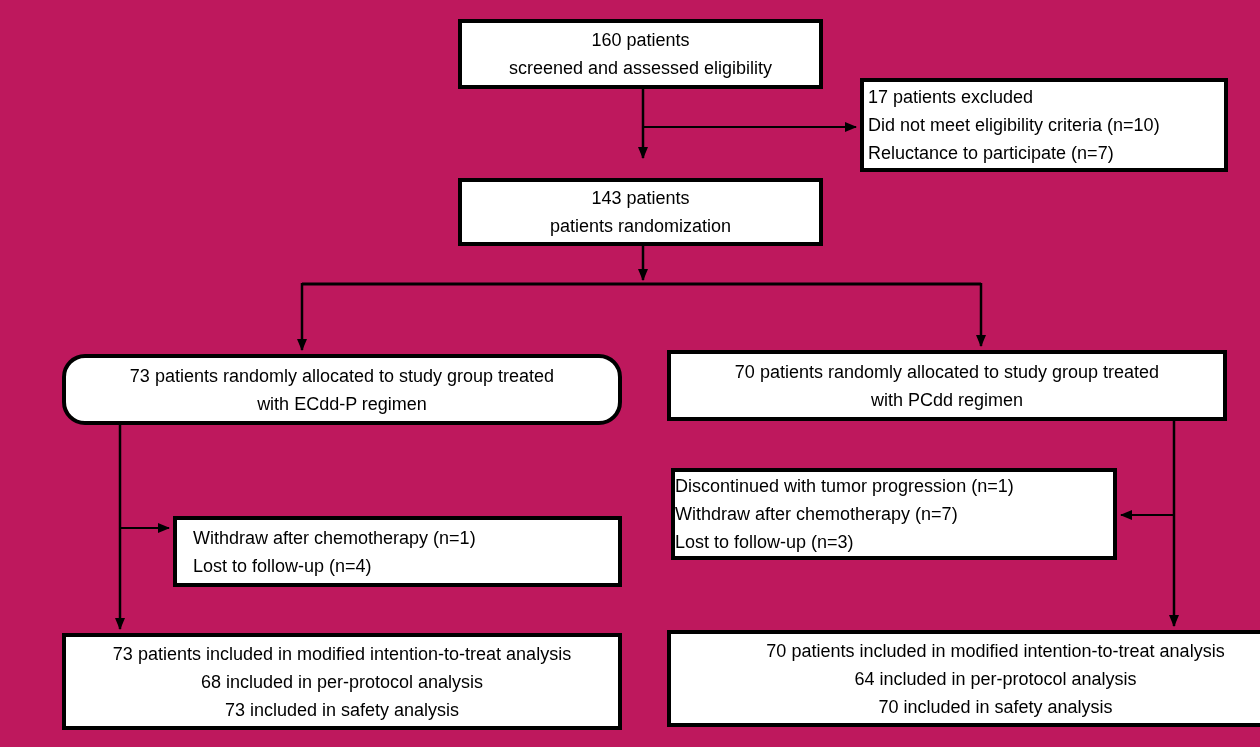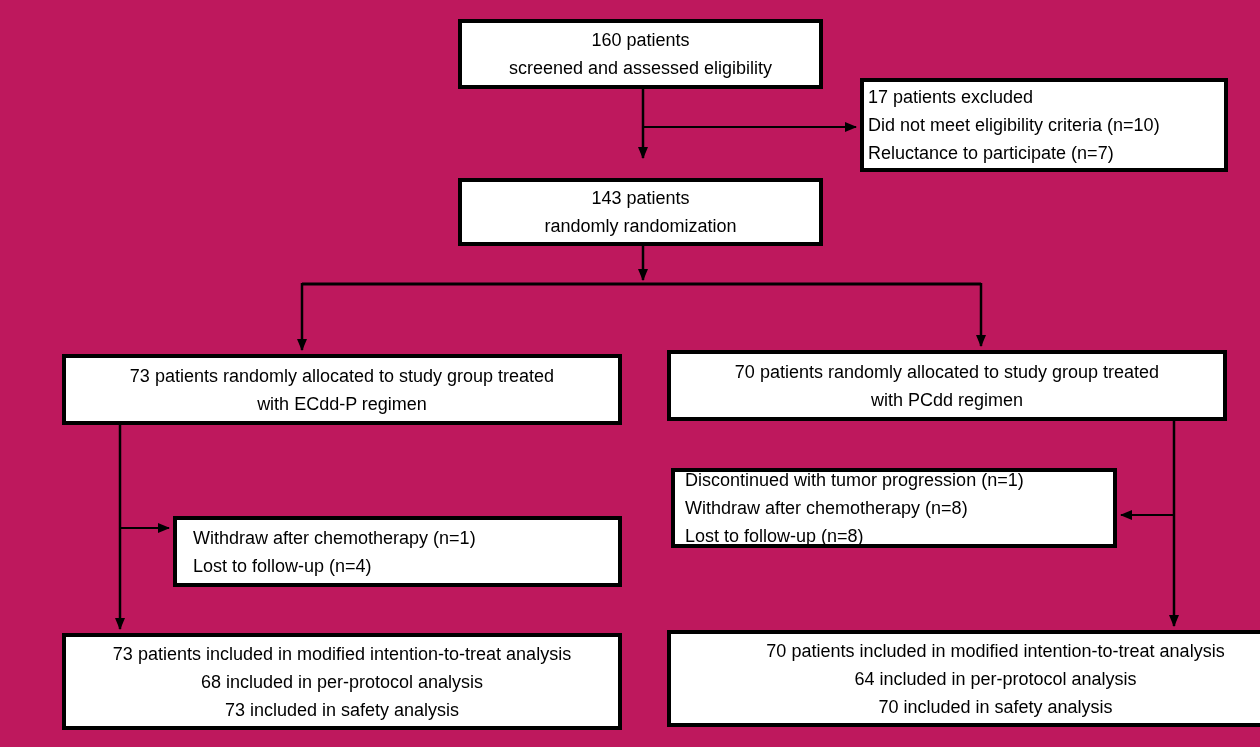--- a/index.html
+++ b/index.html
@@ -28,24 +28,24 @@
     font-size: 18px;
     line-height: 28px;
   }
   .box.center { text-align: center; }
   .box.left   { text-align: left; }
   .ln { white-space: nowrap; }
   
   #b-screened   { left: 458px; top: 19px;  width: 365px; height: 70px; }
   #b-excluded   { left: 860px; top: 78px;  width: 368px; height: 94px; padding: 0 4px; }
   #b-randomized { left: 458px; top: 162px; width: 365px; height: 68px; margin-top: 16px; }
-  #b-alloc-l    { left: 62px;  top: 354px; width: 560px; height: 71px; }
+  #b-alloc-l    { left: 62px;  top: 354px; width: 560px; height: 71px; border-radius: 23px; }
   #b-alloc-r    { left: 667px; top: 350px; width: 560px; height: 71px; }
   #b-drop-l     { left: 173px; top: 516px; width: 449px; height: 71px; padding-left: 16px; }
-  #b-drop-r     { left: 671px; top: 468px; width: 446px; height: 80px; padding-left: 10px; }
+  #b-drop-r     { left: 671px; top: 468px; width: 446px; height: 92px; }
   #b-ana-l      { left: 62px;  top: 633px; width: 560px; height: 97px; }
   #b-ana-r      { left: 667px; top: 630px; width: 657px; height: 97px; }
   .title-line { text-align: left; }
 </style>
 </head>
 <body>
 
 <div class="canvas">
 
   <svg class="connectors" width="1260" height="747" viewBox="0 0 1260 747" xmlns="http://www.w3.org/2000/svg">
@@ -82,42 +82,42 @@
   </div>
 
   <div class="box left" id="b-excluded">
     <div class="ln title-line">17 patients excluded</div>
     <div class="ln">Did not meet eligibility criteria (n=10)</div>
     <div class="ln">Reluctance to participate (n=7)</div>
   </div>
 
   <div class="box center" id="b-randomized">
     <div class="ln">143 patients</div>
-    <div class="ln">randomly randomization</div>
+    <div class="ln">patients randomization</div>
   </div>
 
   <div class="box center" id="b-alloc-l">
     <div class="ln">73 patients randomly allocated to study group treated</div>
     <div class="ln">with ECdd-P regimen</div>
   </div>
 
   <div class="box center" id="b-alloc-r">
     <div class="ln">70 patients randomly allocated to study group treated</div>
     <div class="ln">with PCdd regimen</div>
   </div>
 
   <div class="box left" id="b-drop-l">
     <div class="ln">Withdraw after chemotherapy (n=1)</div>
     <div class="ln">Lost to follow-up (n=4)</div>
   </div>
 
   <div class="box left" id="b-drop-r">
     <div class="ln">Discontinued with tumor progression (n=1)</div>
-    <div class="ln">Withdraw after chemotherapy (n=8)</div>
-    <div class="ln">Lost to follow-up (n=8)</div>
+    <div class="ln">Withdraw after chemotherapy (n=7)</div>
+    <div class="ln">Lost to follow-up (n=3)</div>
   </div>
 
   <div class="box center" id="b-ana-l">
     <div class="ln">73 patients included in modified intention-to-treat analysis</div>
     <div class="ln">68 included in per-protocol analysis</div>
     <div class="ln">73 included in safety analysis</div>
   </div>
 
   <div class="box center" id="b-ana-r">
     <div class="ln">70 patients included in modified intention-to-treat analysis</div>

